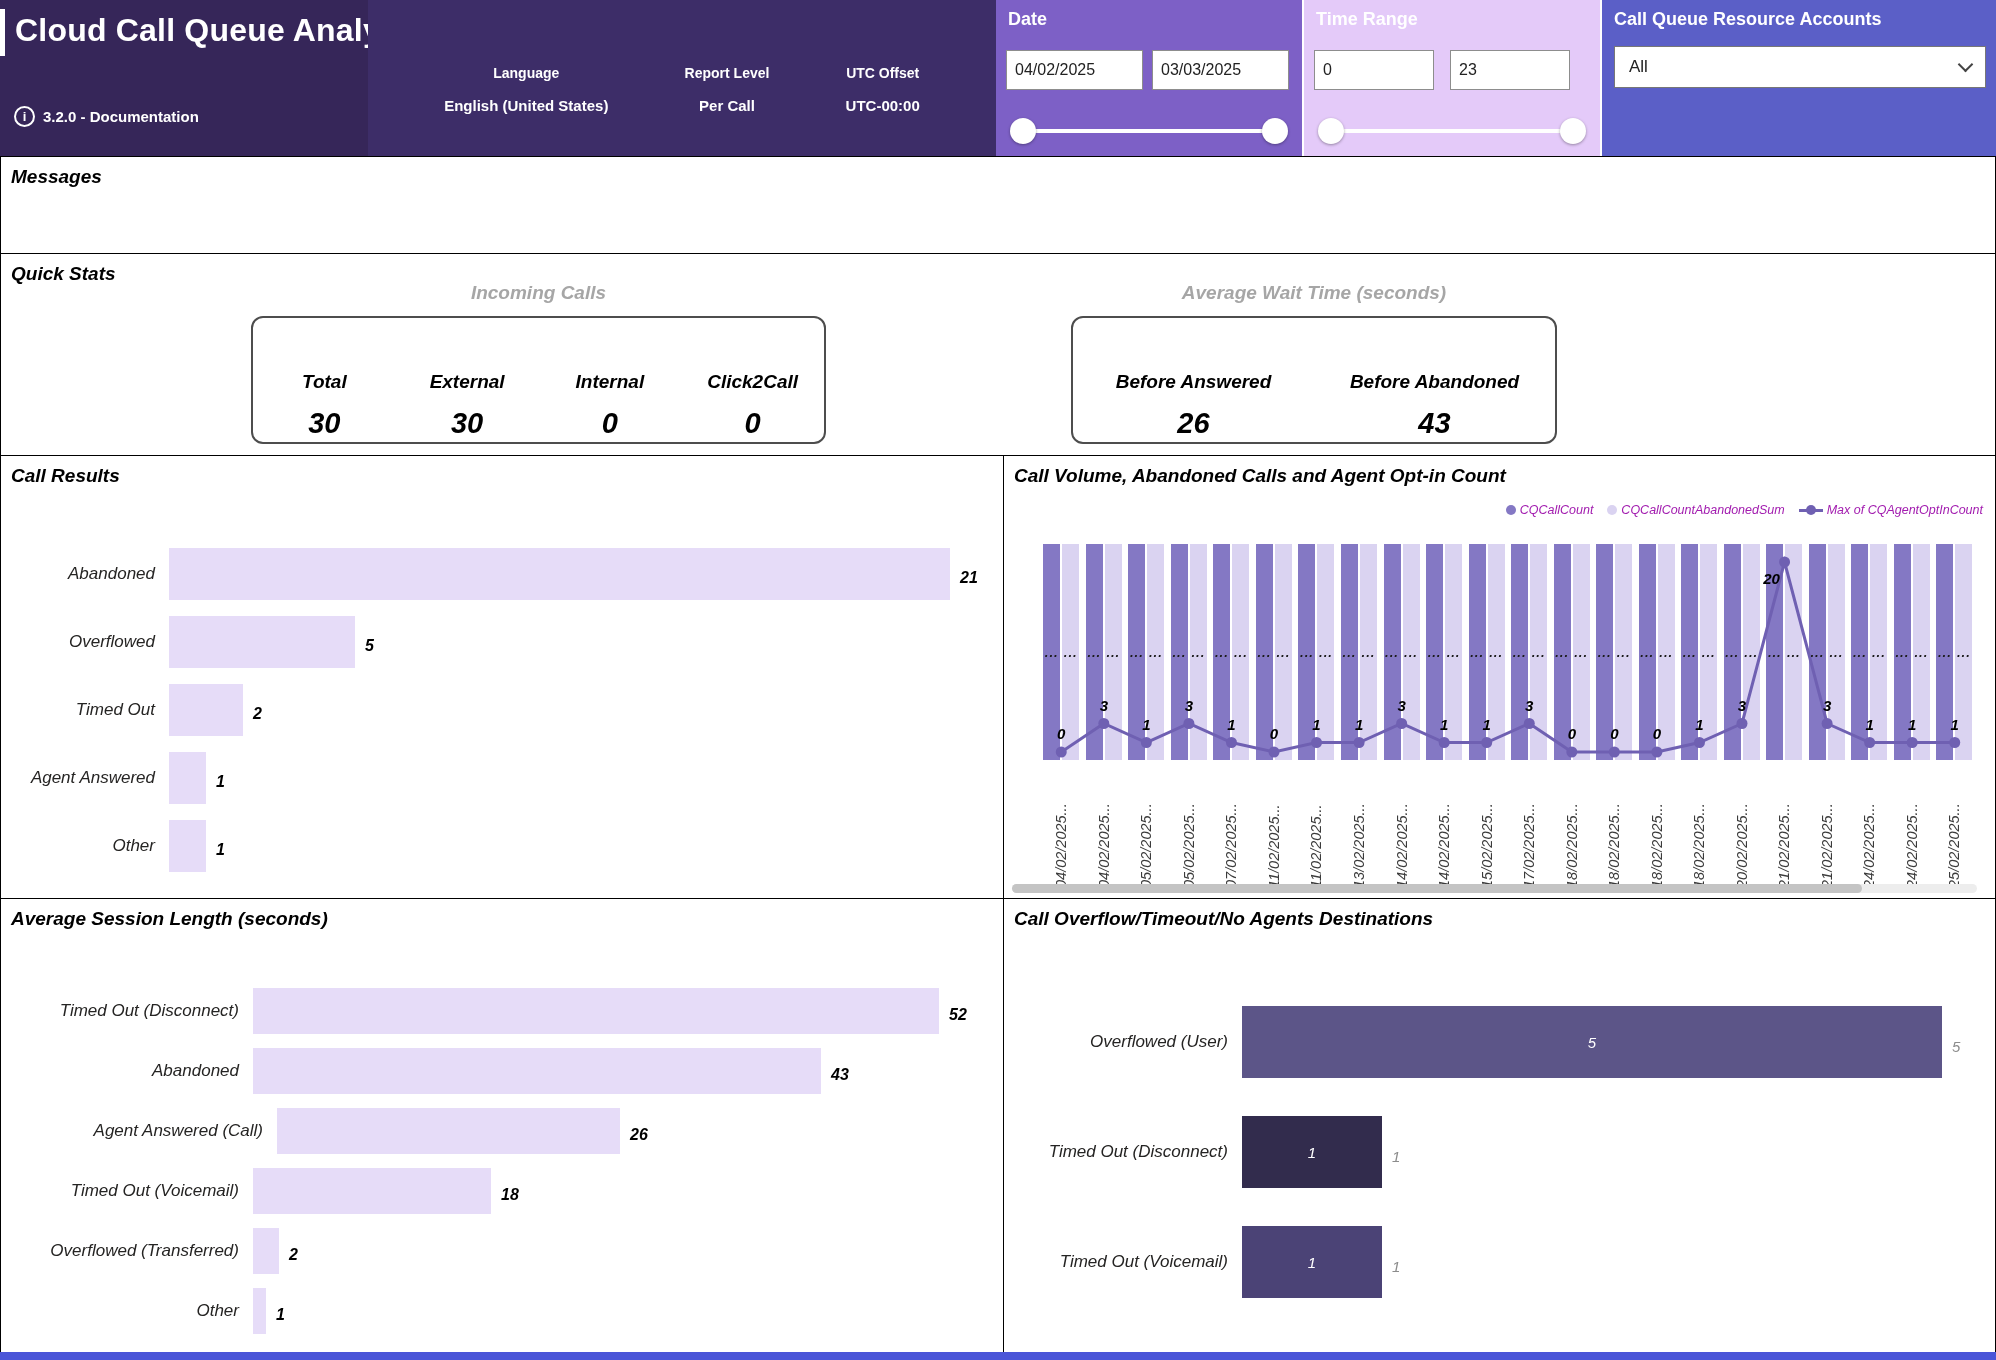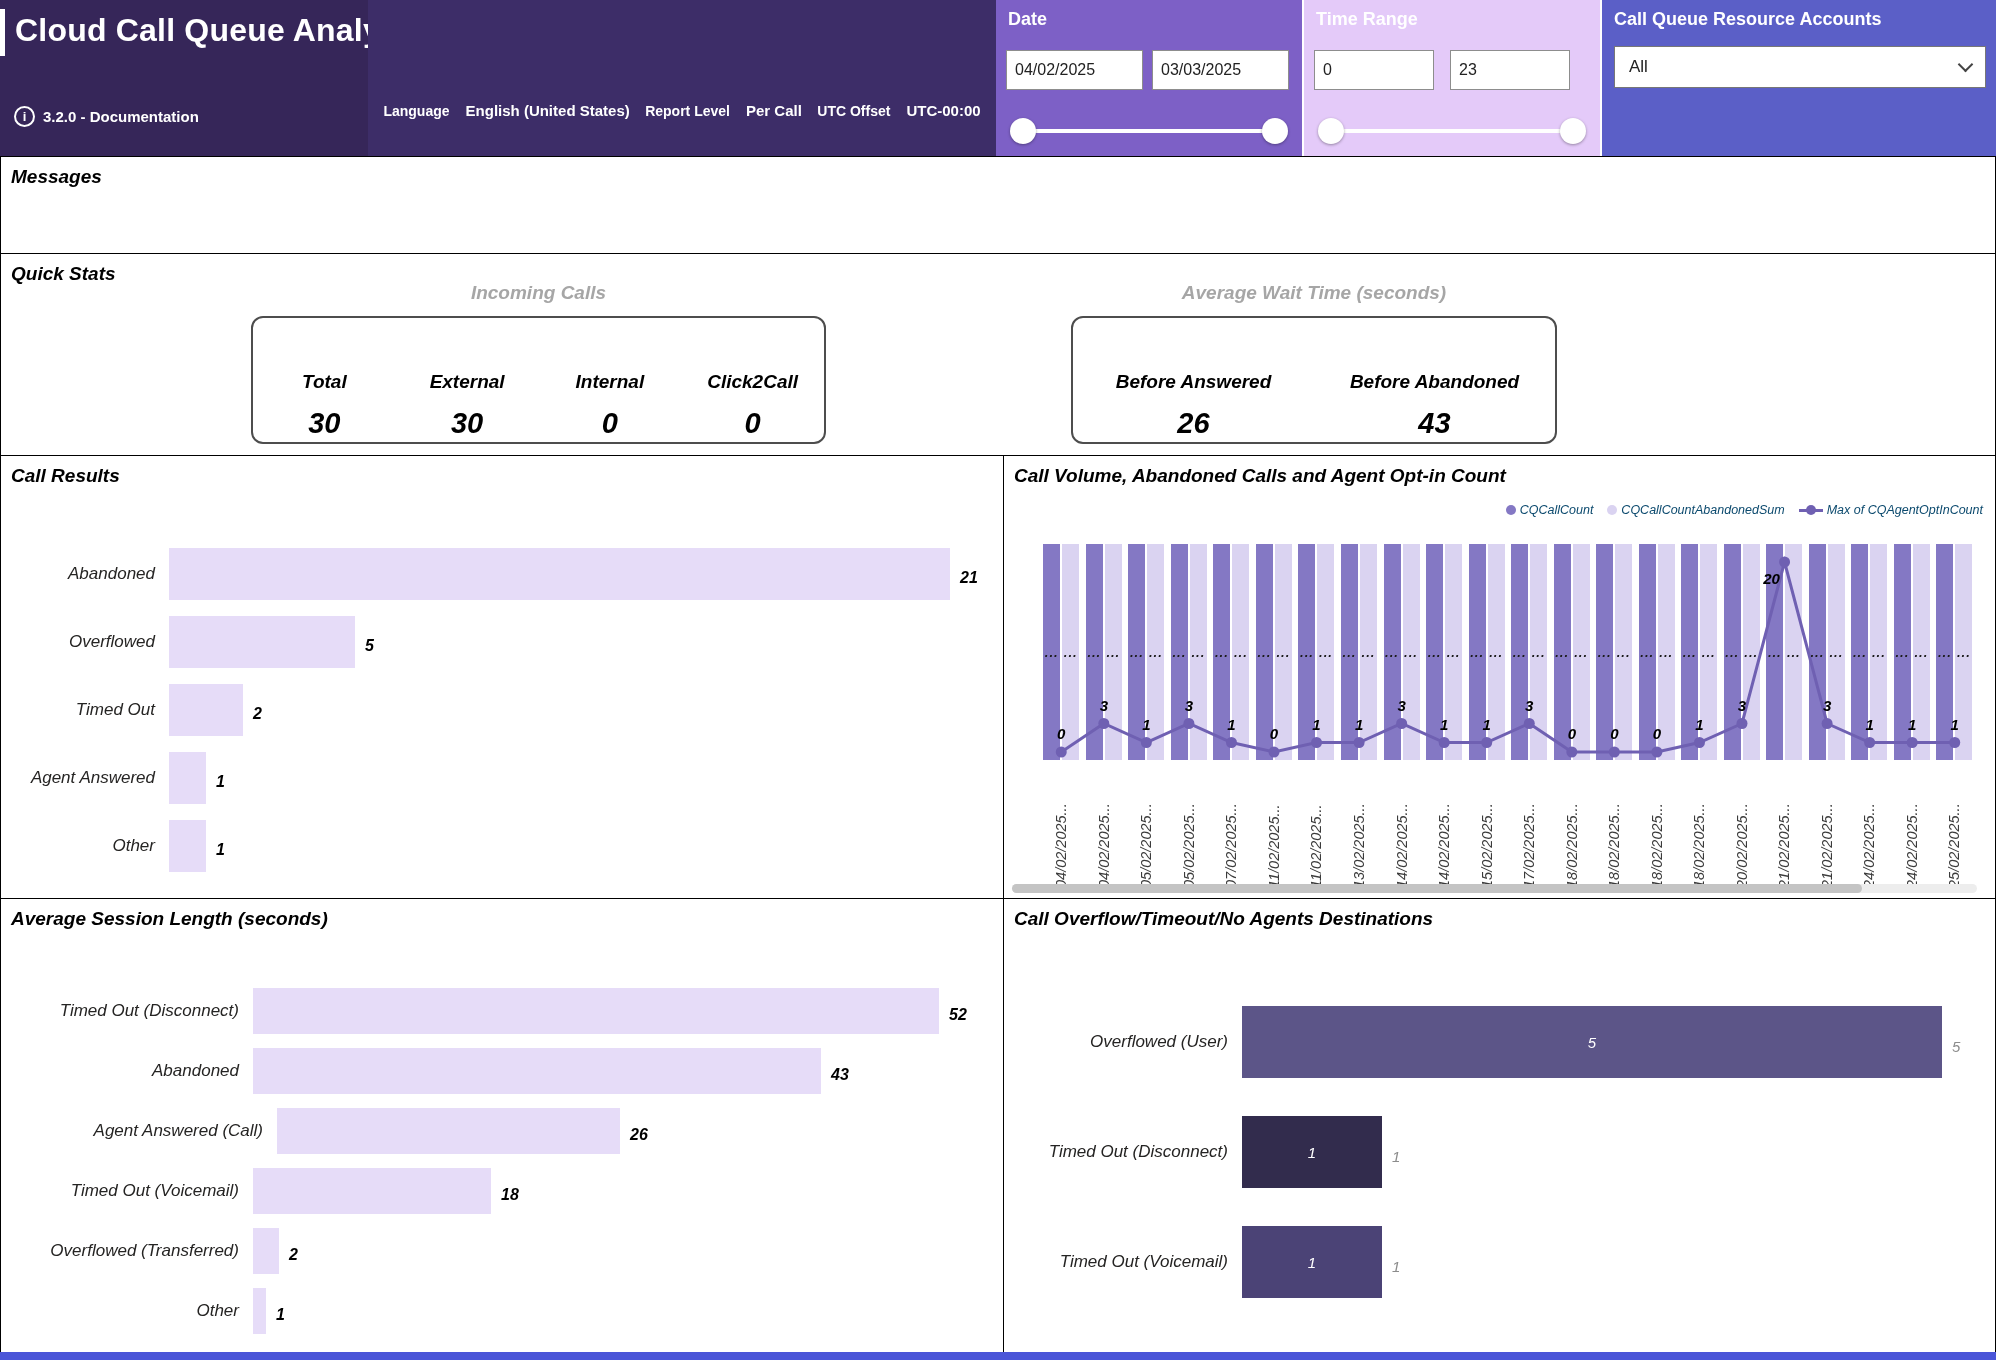--- a/index.html
+++ b/index.html
@@ -9,21 +9,21 @@
   .panel{position:absolute;background:#fff;border:1px solid #000;font-style:italic;}
   .sec-title{font-weight:bold;font-size:19px;color:#000;padding:9px 10px;}
 
   
   #header{position:absolute;left:0;top:0;width:1996px;height:156px;background:var(--header-bg);color:#fff;}
   #title-accent{position:absolute;left:0;top:9px;width:5px;height:47px;background:#fff;}
   #app-title{position:absolute;left:15px;top:12px;font-size:32px;font-weight:bold;letter-spacing:.2px;}
   #version-row{position:absolute;left:14px;top:106px;display:flex;align-items:center;gap:8px;font-size:15px;font-weight:bold;}
   #info-icon{width:21px;height:21px;border:2px solid #fff;border-radius:50%;display:flex;align-items:center;justify-content:center;font-size:13px;font-weight:bold;flex:none;}
   #meta-block{position:absolute;left:368px;top:0;width:628px;height:156px;background:var(--header-meta-bg);display:flex;justify-content:space-evenly;}
-  .meta-col{display:flex;flex-direction:row;align-items:center;padding-top:65px;gap:16px;}
+  .meta-col{display:flex;flex-direction:column;align-items:center;padding-top:65px;gap:16px;}
   .meta-label{font-size:14px;font-weight:bold;}
   .meta-value{font-size:15px;font-weight:bold;}
 
   .filter-panel{position:absolute;top:0;height:156px;}
   #date-panel{left:996px;width:306px;background:var(--date-panel-bg);}
   #time-panel{left:1302px;width:298px;background:var(--time-panel-bg);border-left:2px solid #fff;}
   #accounts-panel{left:1600px;width:396px;background:var(--accounts-panel-bg);border-left:2px solid #fff;}
   .filter-title{font-size:18px;font-weight:bold;color:#fff;padding:9px 12px;}
   .filter-input{position:absolute;top:50px;height:40px;background:#fff;border:1px solid #8d8d8d;font-size:16px;color:#222;padding:0 8px;font-family:inherit;outline:none;}
   #date-start{left:10px;width:137px;} #date-end{left:156px;width:137px;}
@@ -59,21 +59,21 @@
   #call-results-rows{top:84px;} #session-rows{top:82px;} #dest-rows{top:88px;}
   .hrow{display:flex;align-items:center;}
   .hlabel{text-align:right;padding-right:14px;font-size:17px;color:#252423;flex:none;}
   .htrack{flex:1;display:flex;align-items:center;position:relative;min-width:0;}
   .hbar{background:var(--light-bar);flex:none;display:flex;align-items:center;justify-content:center;}
   .hval{margin-left:10px;font-size:16px;font-weight:bold;color:#000;flex:none;margin-top:8px;}
   .hval.grey{color:#8c8c8c;font-weight:normal;font-size:15px;}
   .hbar-inside{font-size:15px;color:#fff;}
 
   
-  #cv-legend{position:absolute;top:47px;right:12px;display:flex;gap:14px;align-items:center;font-size:12.5px;color:#0c4a6e;}
+  #cv-legend{position:absolute;top:47px;right:12px;display:flex;gap:14px;align-items:center;font-size:12.5px;color:#a21caf;}
   .leg-item{display:flex;align-items:center;}
   .leg-dot{width:10px;height:10px;border-radius:50%;display:inline-block;margin-right:4px;flex:none;}
   .leg-line{position:relative;width:24px;height:3px;background:var(--line);display:inline-block;margin-right:4px;flex:none;}
   .leg-line i{position:absolute;left:7px;top:-3.5px;width:10px;height:10px;border-radius:50%;background:var(--line);}
   #cv-plot{position:absolute;left:36px;top:88px;width:936px;height:216px;display:flex;}
   .cgroup{display:flex;align-items:flex-end;justify-content:center;gap:2px;height:100%;}
   .cbar{width:17px;height:100%;position:relative;}
   .cbar-a{background:var(--column-bar);}
   .cbar-b{background:var(--column-bar-light);}
   .dots{position:absolute;left:50%;top:50%;transform:translate(-50%,-50%);font-weight:bold;font-size:13px;color:#1c1c1c;letter-spacing:1px;}

